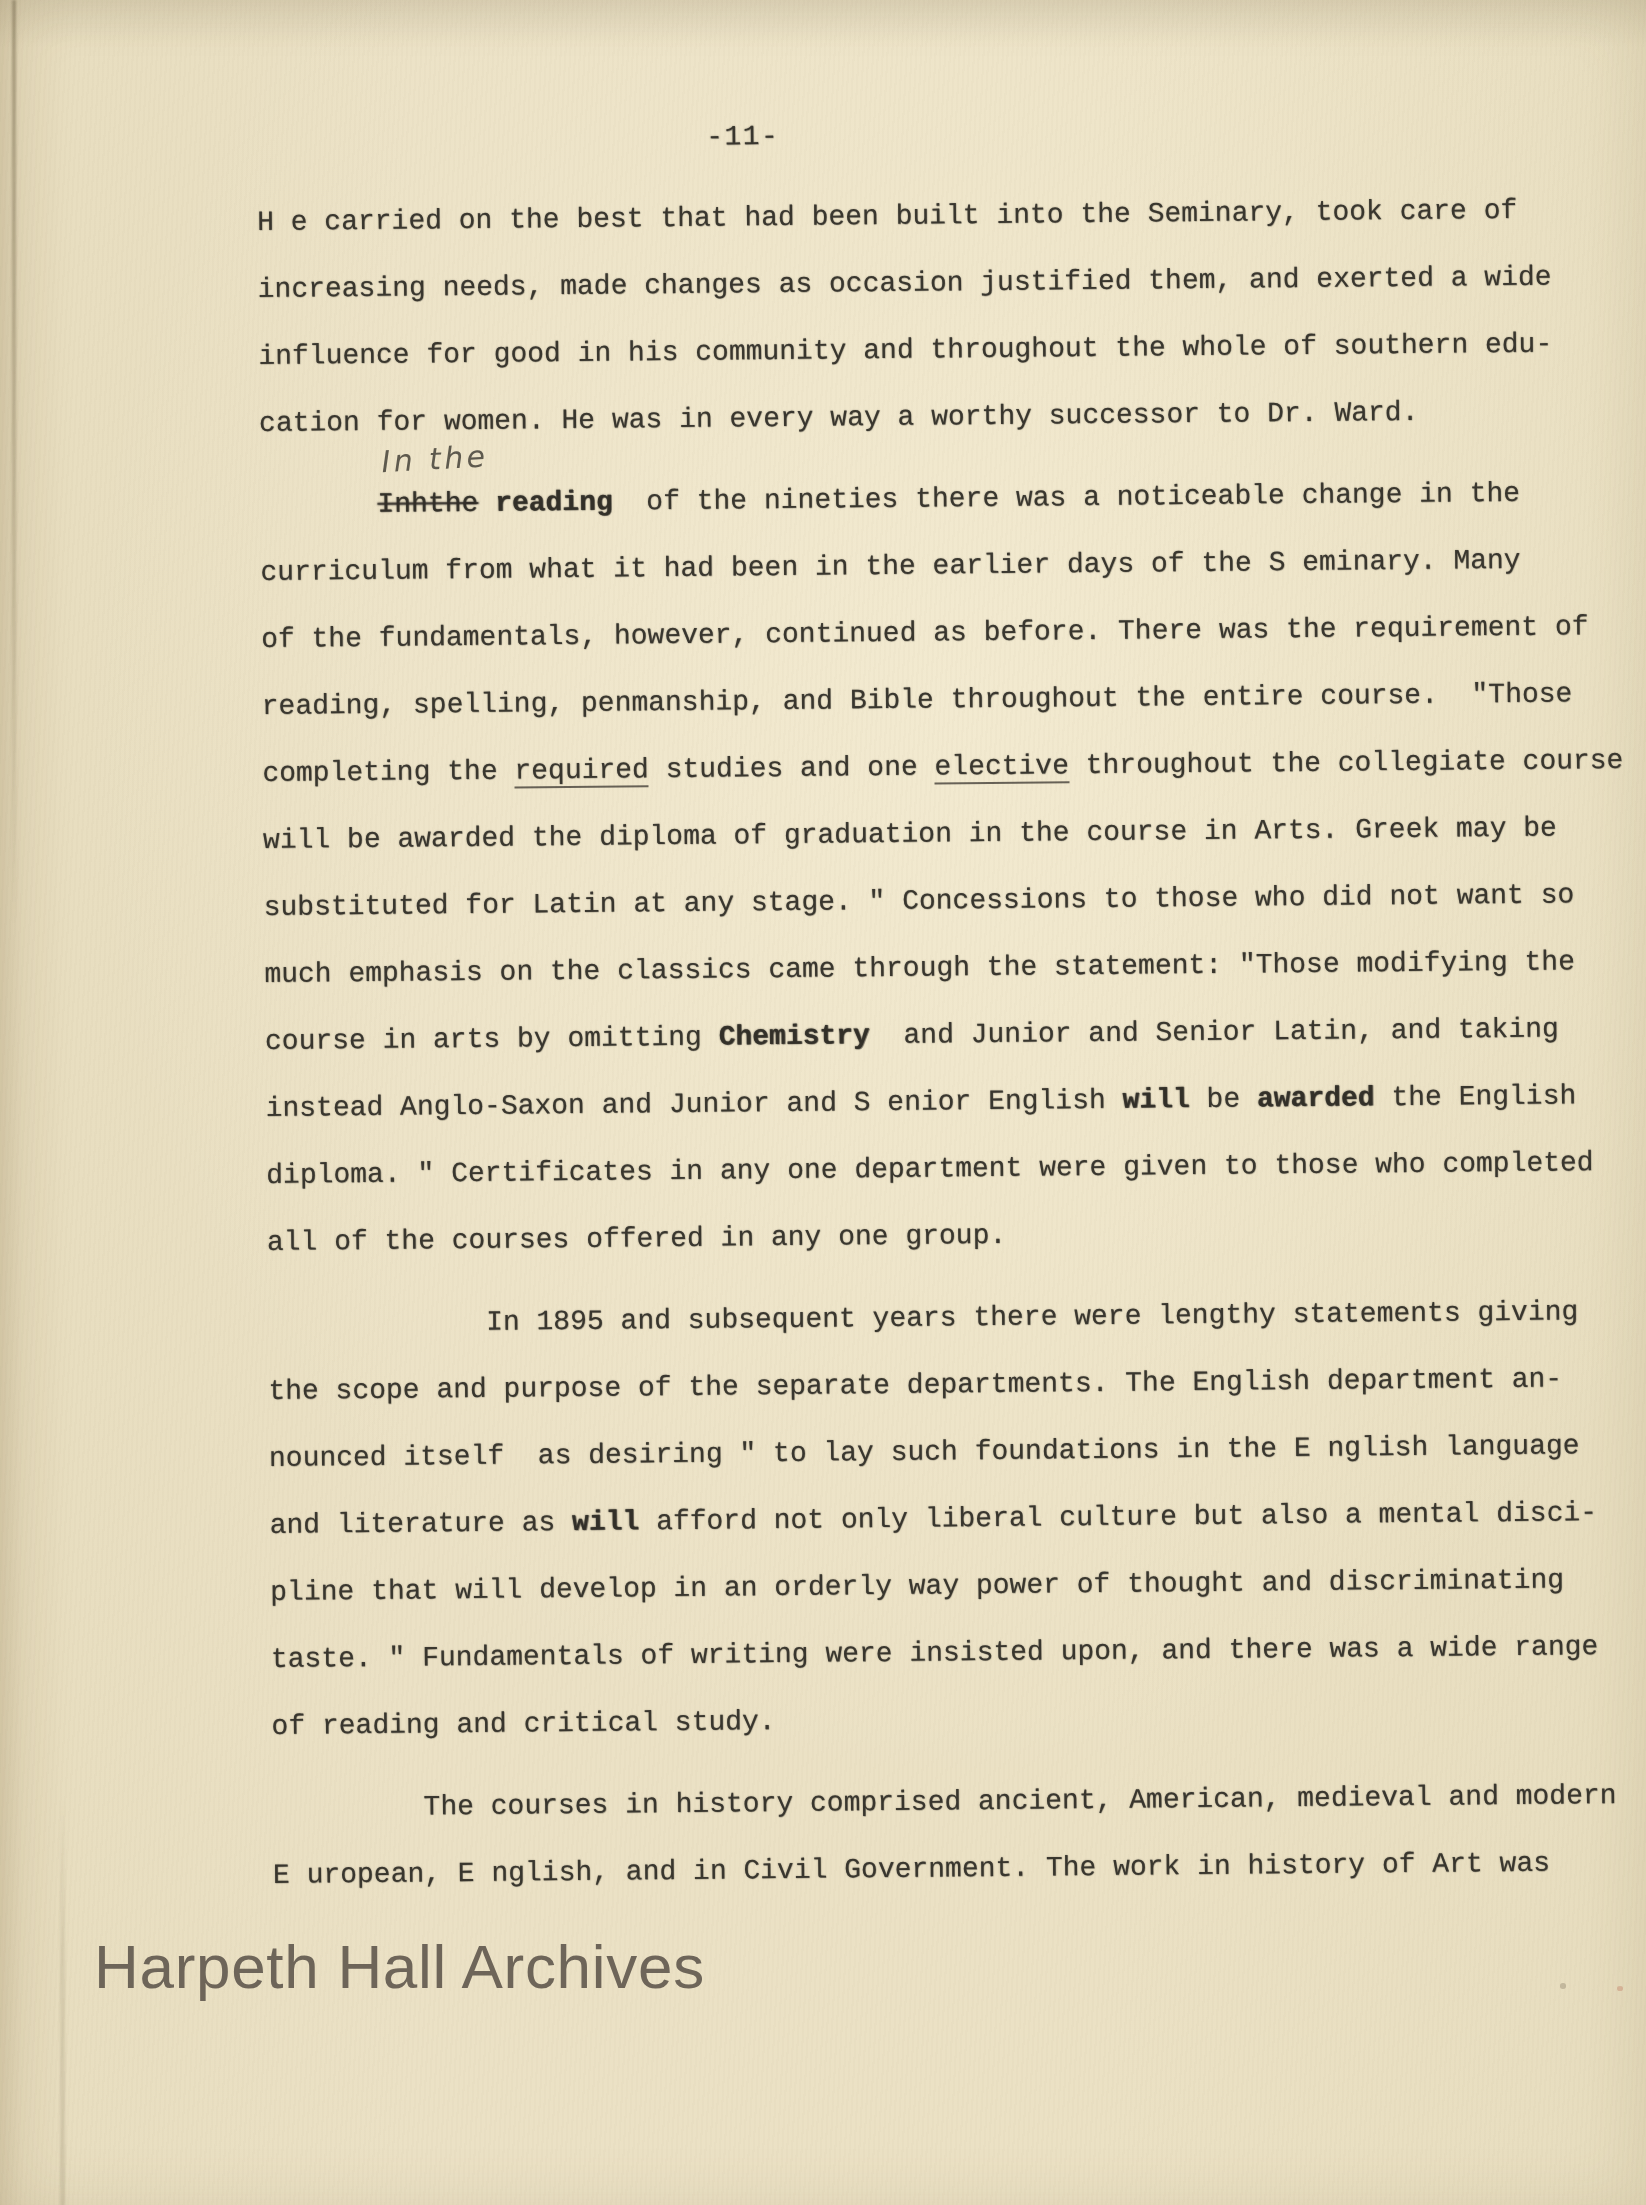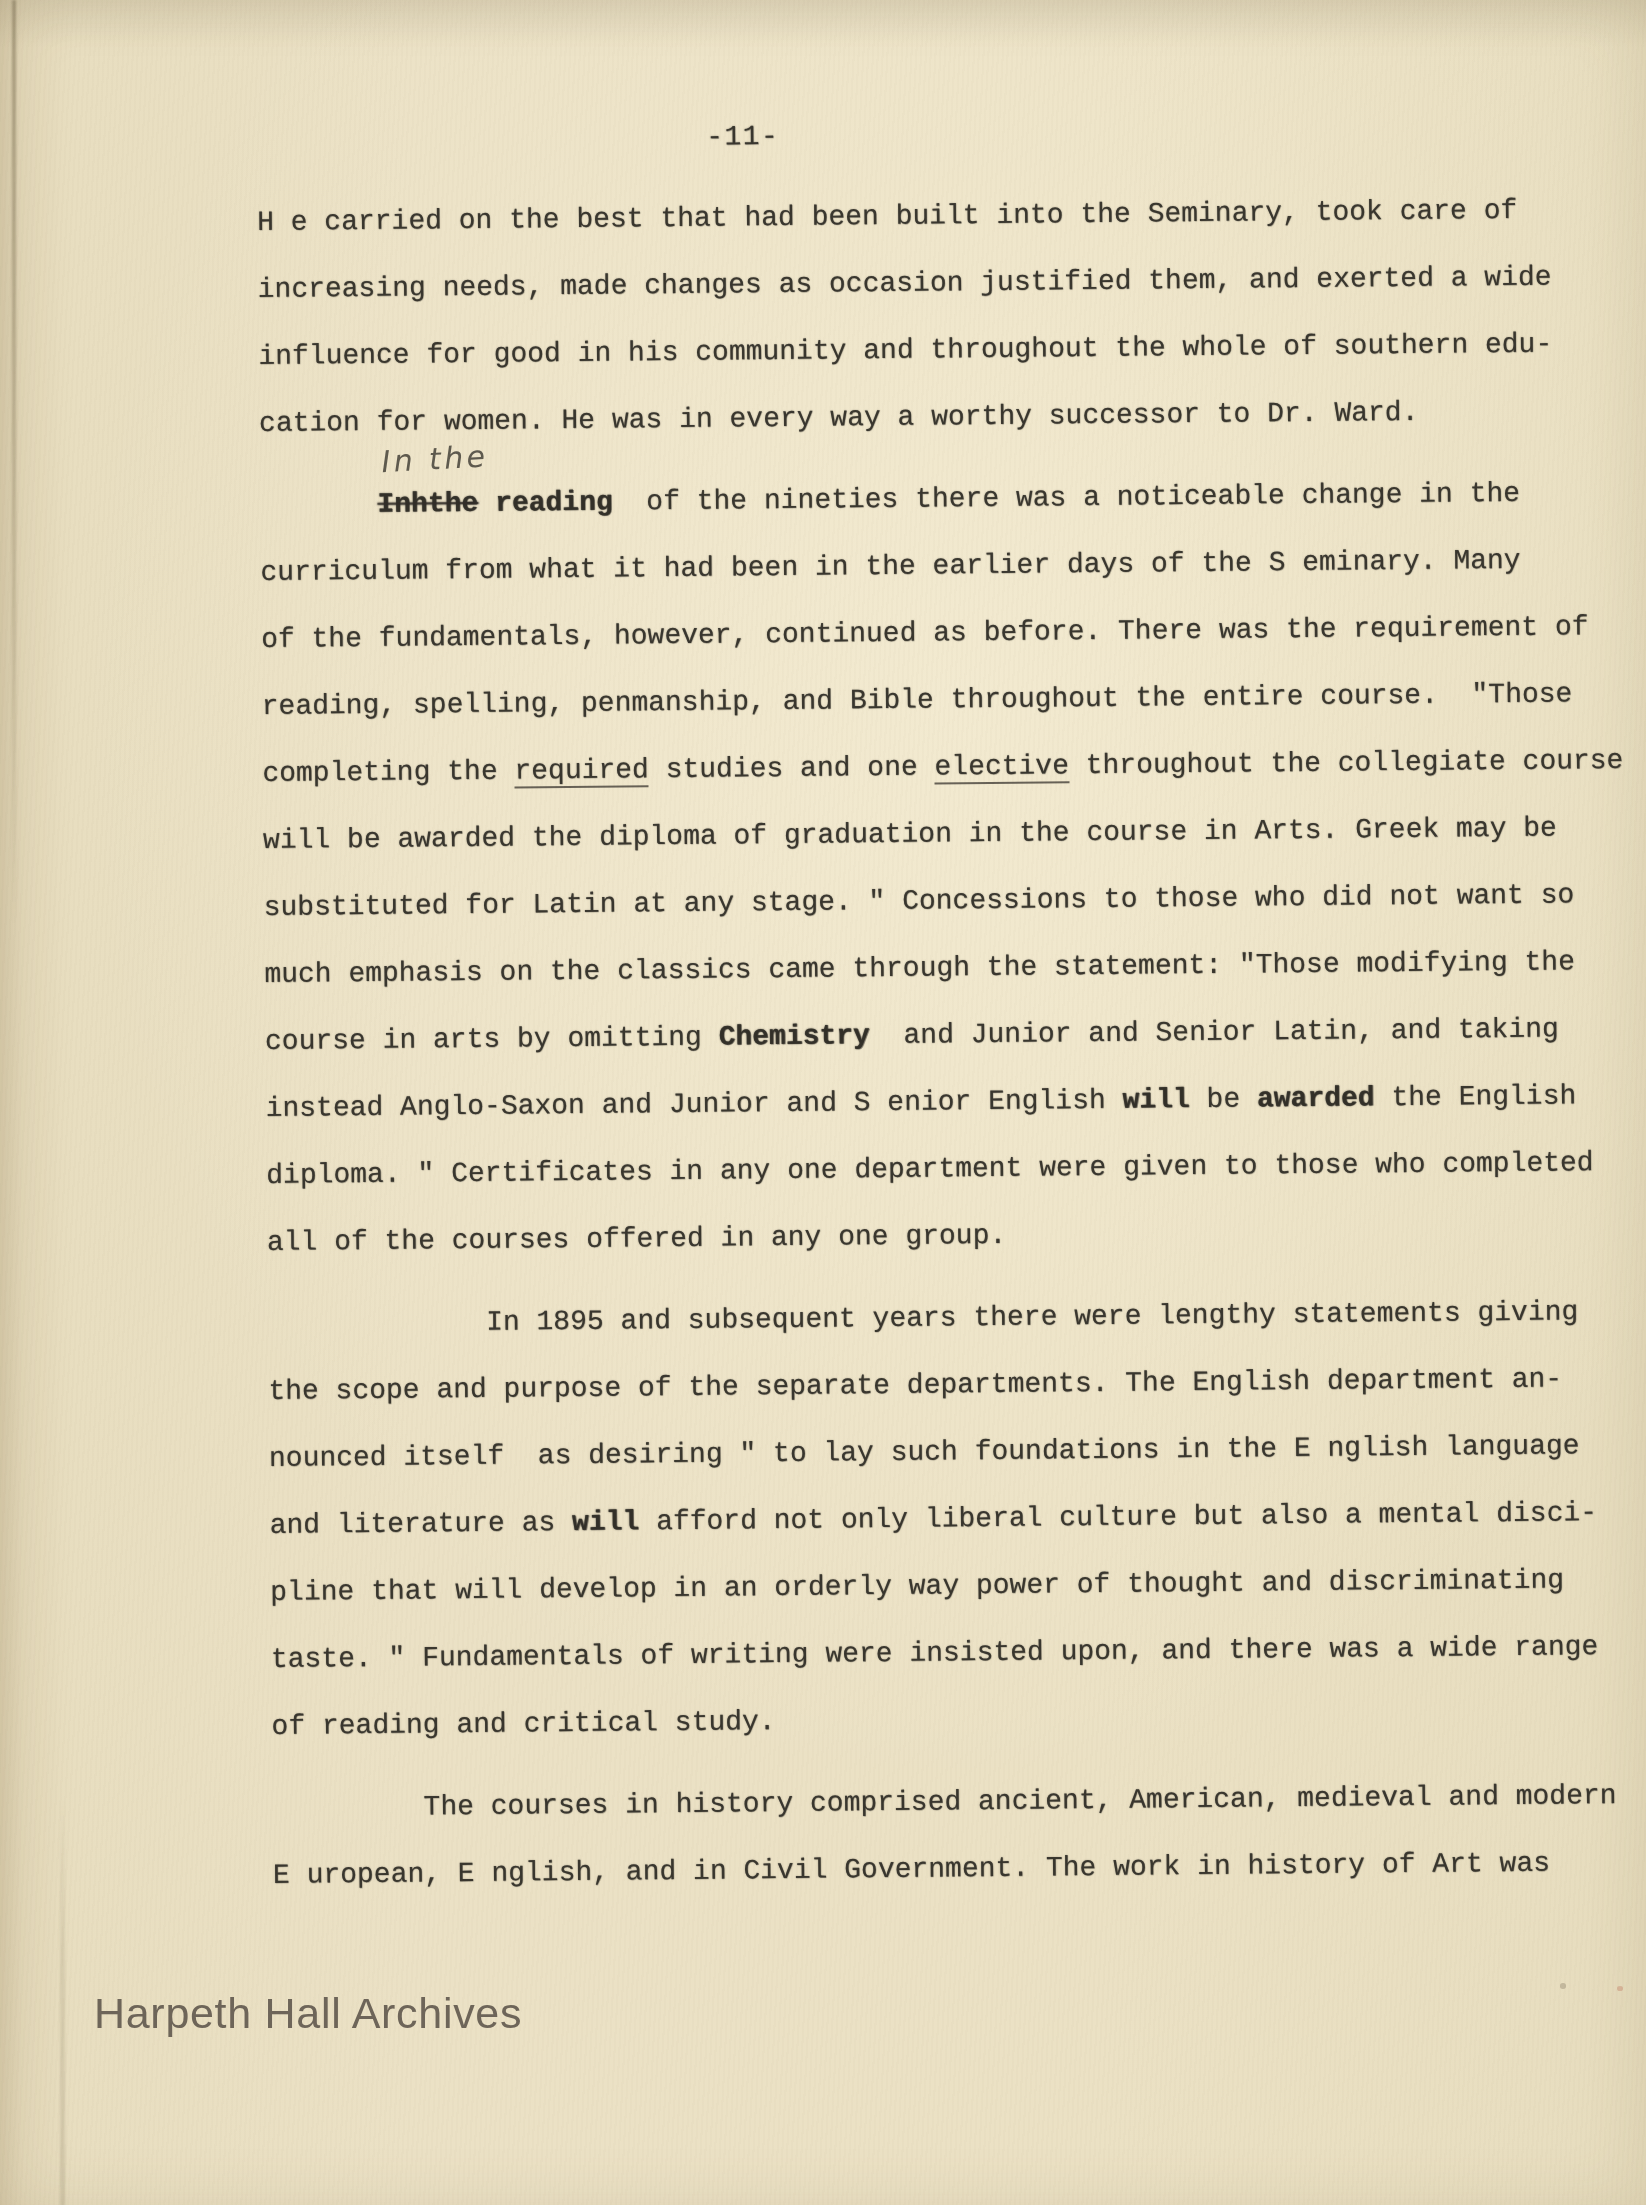--- a/index.html
+++ b/index.html
@@ -101,21 +101,21 @@
     color: rgba(47,44,38,0.88);
     text-shadow: 0 0 1.4px rgba(64,60,52,0.55), 0.5px 0.6px 0.3px rgba(64,60,52,0.28);
   }
 
   .overtype {
     font-weight: bold;
     text-shadow: 0 0 1.7px rgba(50,46,40,0.8), 0.8px 0.4px 0 rgba(50,46,40,0.45);
   }
 
   .strike {
-    font-weight: bold;
+    font-weight: normal;
     text-decoration: line-through;
     text-decoration-thickness: 2.4px;
     text-decoration-color: rgba(50,46,40,0.7);
     text-shadow: 0 0 1.7px rgba(50,46,40,0.75), 0.7px 0.3px 0 rgba(50,46,40,0.4);
     margin-top: 17px;
   }
 
   .underline {
     border-bottom: 2.7px solid rgba(50,46,40,0.72);
   }
@@ -129,23 +129,23 @@
     font-size: 30px;
     line-height: 1;
     letter-spacing: 3.4px;
     color: rgba(86,82,72,0.95);
     transform: rotate(-2.5deg);
   }
 
   .watermark {
     position: absolute;
     left: 94px;
-    top: 1992px;
+    top: 1936px;
     font-family: "Liberation Sans", sans-serif;
-    font-size: 43px;
+    font-size: 62px;
     font-weight: 400;
     line-height: 1;
     letter-spacing: 0.7px;
     color: rgba(104,96,84,0.96);
   }
 </style>
 </head>
 <body>
 
 <div class="scan">

